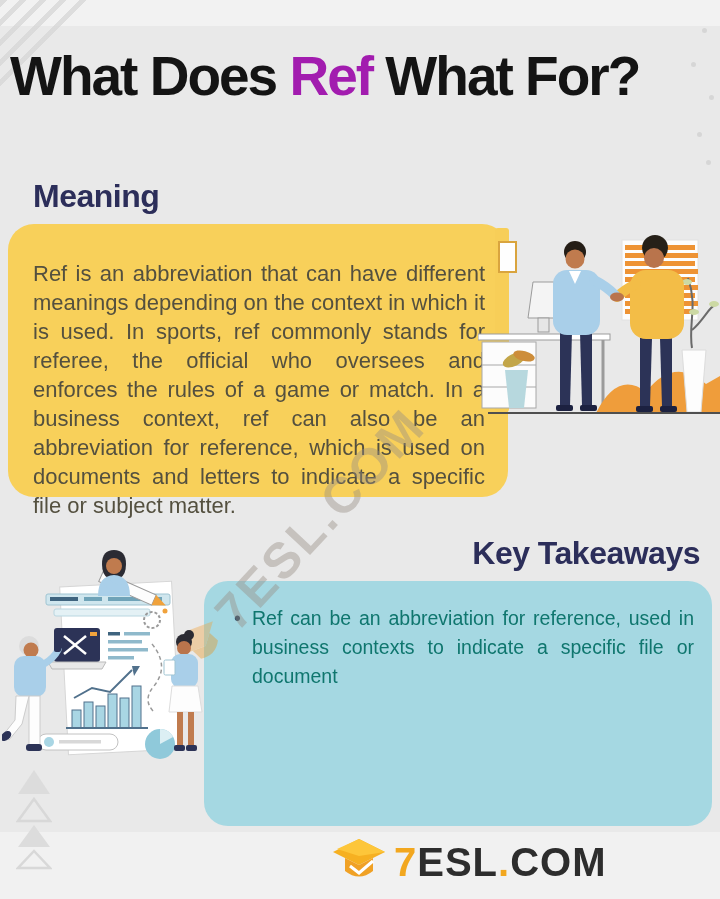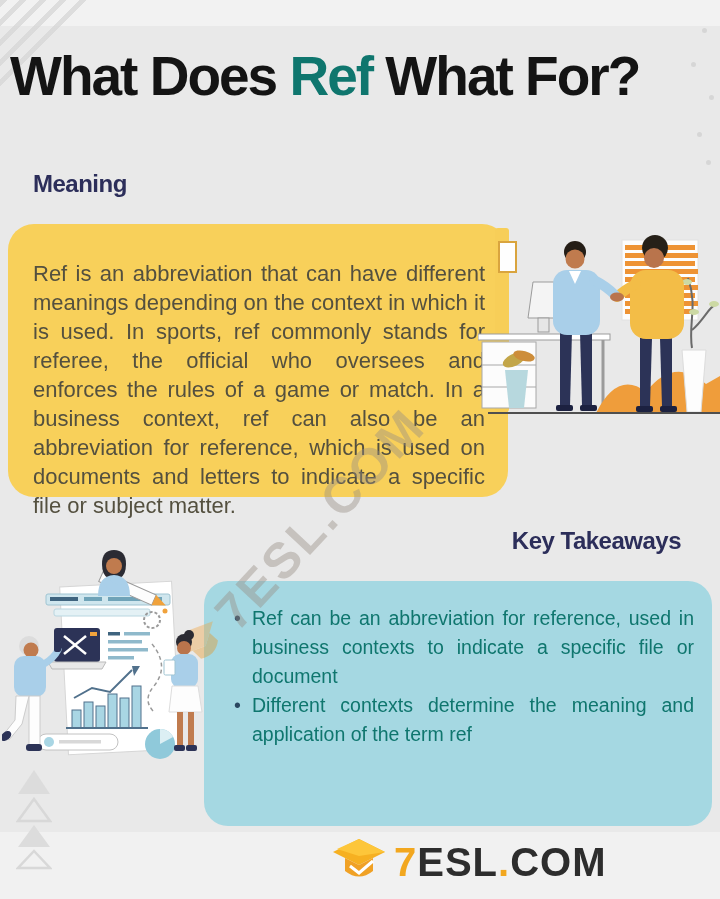--- a/index.html
+++ b/index.html
@@ -16,28 +16,28 @@
     clip-path:polygon(0 0, 80% 0, 0 80%);
     opacity:.75;
   }
   .dot { position:absolute; width:5px; height:5px; border-radius:50%; background:#d6d6d6; z-index:2; }
 
   .title {
     position:absolute; left:10px; top:48px; width:704px; z-index:4;
     font-size:55px; font-weight:800; letter-spacing:-2px; line-height:1.05;
     color:#141414; white-space:nowrap;
   }
-  .title .hl { color:#0f766e; }
+  .title .hl { color:#a21caf; }
 
   .section-heading {
-    position:absolute; z-index:4; font-size:24px; font-weight:800;
-    letter-spacing:-.5px; color:#2c2e5a;
+    position:absolute; z-index:4; font-size:32px; font-weight:800;
+    letter-spacing:-.5px; color:#2c2e5a;margin-top:8px;
   }
   .heading-meaning { left:33px; top:170px; }
-  .heading-takeaways { right:39px; top:527px; text-align:right; }
+  .heading-takeaways { right:20px; top:527px; text-align:right; }
 
   .meaning-box {
     position:absolute; left:8px; top:224px; width:500px; height:273px;
     background:#f8d05a; border-radius:26px; z-index:1;
   }
   .meaning-text {
     position:absolute; left:25px; top:35px; width:452px;
     font-size:22px; line-height:29px; color:#54503f; text-align:justify;
   }
 
@@ -172,21 +172,20 @@
     <ellipse cx="139" cy="77" rx="7" ry="4.5" fill="#b9744c"></ellipse>
 
     <line x1="10" y1="193" x2="242" y2="193" stroke="#4f4f4f" stroke-width="2"></line>
   </svg>
 
   <h2 class="section-heading heading-takeaways">Key Takeaways</h2>
 
   <div class="takeaways-box">
     <ul class="takeaways-list">
       <li>Ref can be an abbreviation for reference, used in business contexts to indicate a specific file or document</li>
-      <li>Different contexts determine the meaning and application of the term ref</li>
     </ul>
   </div>
 
   <svg class="illu-teamwork" width="238" height="215" viewBox="0 0 238 215">
     <g transform="rotate(-3 118 120)">
       <rect x="62" y="36" width="112" height="168" fill="#ffffff" stroke="#d6d6d6"></rect>
     </g>
     <rect x="44" y="46" width="124" height="11" rx="2" fill="#cfe6ee" stroke="#9fc4d2"></rect>
     <rect x="48" y="49" width="28" height="4" fill="#3f647f"></rect>
     <rect x="82" y="49" width="18" height="4" fill="#6fa3b8"></rect>

